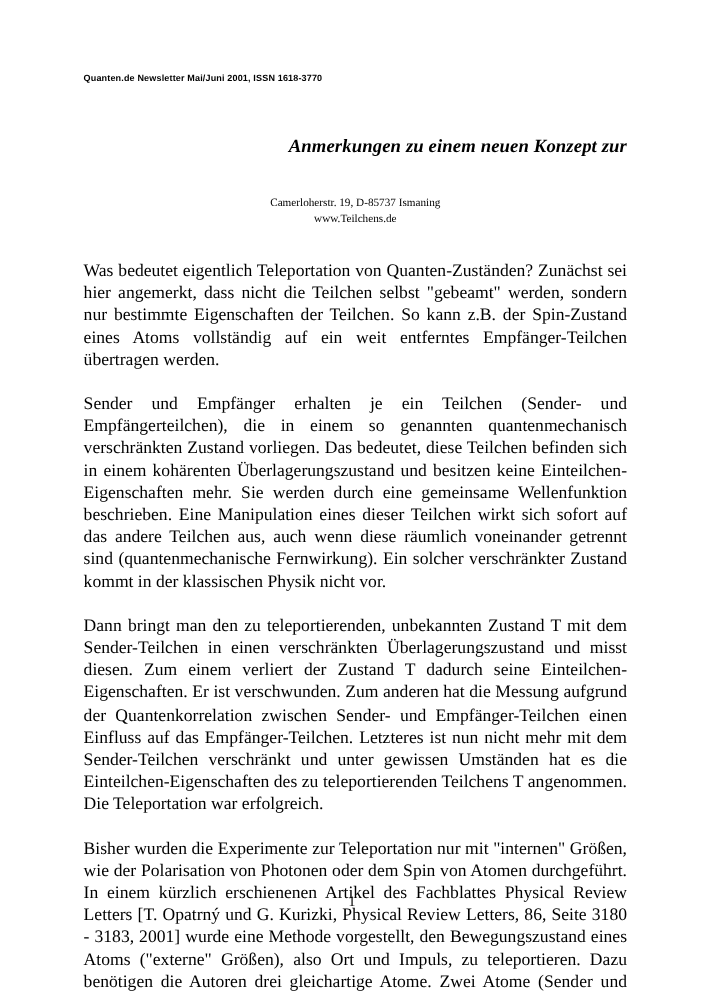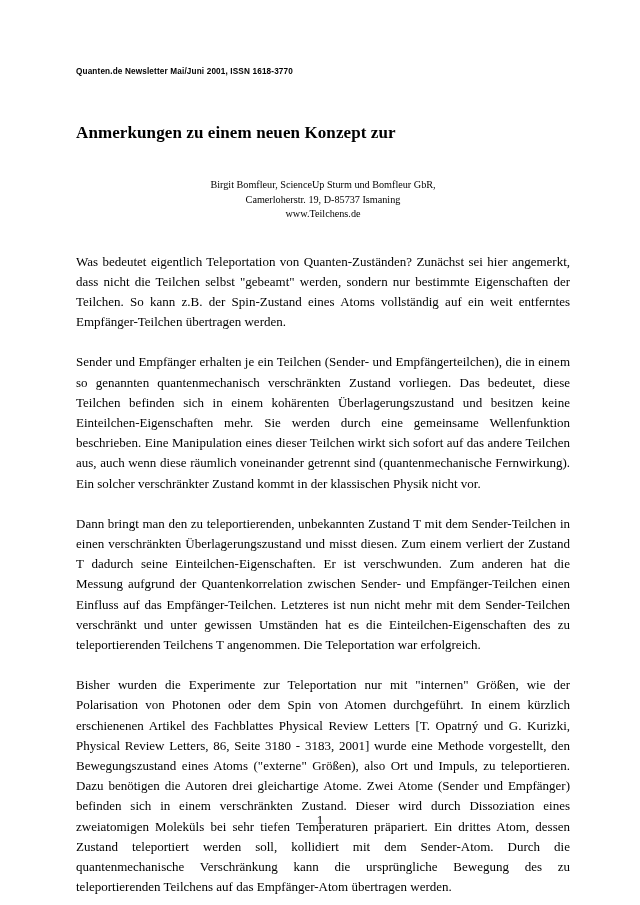--- a/index.html
+++ b/index.html
@@ -40,22 +40,23 @@
     font-weight: bold;
     letter-spacing: 0.15px;
     color: #000;
     line-height: 12px;
     margin: 0 0 42px 0;
     white-space: nowrap;
   }
 
   
   .title-block {
-    text-align: left;
+    text-align: right;
     margin: 0 0 0 0;
+    font-style: italic;
   }
   .title-line {
     font-family: "Liberation Serif", "DejaVu Serif", serif;
     font-size: 17px;
     font-weight: bold;
     line-height: 25px;
     letter-spacing: 0.1px;
   }
 
   
@@ -66,21 +67,21 @@
   .author-line {
     font-size: 10.2px;
     line-height: 14.5px;
   }
 
   
   .body-block {
     margin-top: 30px;
   }
   .para {
-    font-size: 13px;
+    font-size: 16px;
     line-height: 20.2px;
     text-align: justify;
     text-justify: inter-word;
     margin: 0 0 20px 0;
     hyphens: none;
   }
   .para:last-child {
     margin-bottom: 0;
   }
 
@@ -102,21 +103,20 @@
 
   <div class="content">
 
     <div class="doc-header">Quanten.de Newsletter Mai/Juni 2001, ISSN 1618-3770</div>
 
     <div class="title-block">
       <div class="title-line">Anmerkungen zu einem neuen Konzept zur</div>
     </div>
 
     <div class="author-block">
-      <div class="author-line">Birgit Bomfleur, ScienceUp Sturm und Bomfleur GbR,</div>
       <div class="author-line">Camerloherstr. 19, D-85737 Ismaning</div>
       <div class="author-line">www.Teilchens.de</div>
     </div>
 
     <div class="body-block">
       <p class="para">Was bedeutet eigentlich Teleportation von Quanten-Zuständen? Zunächst sei hier angemerkt, dass nicht die Teilchen selbst "gebeamt" werden, sondern nur bestimmte Eigenschaften der Teilchen. So kann z.B. der Spin-Zustand eines Atoms vollständig auf ein weit entferntes Empfänger-Teilchen übertragen werden.</p>
       <p class="para">Sender und Empfänger erhalten je ein Teilchen (Sender- und Empfängerteilchen), die in einem so genannten quantenmechanisch verschränkten Zustand vorliegen. Das bedeutet, diese Teilchen befinden sich in einem kohärenten Überlagerungszustand und besitzen keine Einteilchen-Eigenschaften mehr. Sie werden durch eine gemeinsame Wellenfunktion beschrieben. Eine Manipulation eines dieser Teilchen wirkt sich sofort auf das andere Teilchen aus, auch wenn diese räumlich voneinander getrennt sind (quantenmechanische Fernwirkung). Ein solcher verschränkter Zustand kommt in der klassischen Physik nicht vor.</p>
       <p class="para">Dann bringt man den zu teleportierenden, unbekannten Zustand T mit dem Sender-Teilchen in einen verschränkten Überlagerungszustand und misst diesen. Zum einem verliert der Zustand T dadurch seine Einteilchen-Eigenschaften. Er ist verschwunden. Zum anderen hat die Messung aufgrund der Quantenkorrelation zwischen Sender- und Empfänger-Teilchen einen Einfluss auf das Empfänger-Teilchen. Letzteres ist nun nicht mehr mit dem Sender-Teilchen verschränkt und unter gewissen Umständen hat es die Einteilchen-Eigenschaften des zu teleportierenden Teilchens T angenommen. Die Teleportation war erfolgreich.</p>
       <p class="para">Bisher wurden die Experimente zur Teleportation nur mit "internen" Größen, wie der Polarisation von Photonen oder dem Spin von Atomen durchgeführt. In einem kürzlich erschienenen Artikel des Fachblattes Physical Review Letters [T. Opatrný und G. Kurizki, Physical Review Letters, 86, Seite 3180 - 3183, 2001] wurde eine Methode vorgestellt, den Bewegungszustand eines Atoms ("externe" Größen), also Ort und Impuls, zu teleportieren. Dazu benötigen die Autoren drei gleichartige Atome. Zwei Atome (Sender und Empfänger) befinden sich in einem verschränkten Zustand. Dieser wird durch Dissoziation eines zweiatomigen Moleküls bei sehr tiefen Temperaturen präpariert. Ein drittes Atom, dessen Zustand teleportiert werden soll, kollidiert mit dem Sender-Atom. Durch die quantenmechanische Verschränkung kann die ursprüngliche Bewegung des zu teleportierenden Teilchens auf das Empfänger-Atom übertragen werden.</p>
     </div>

